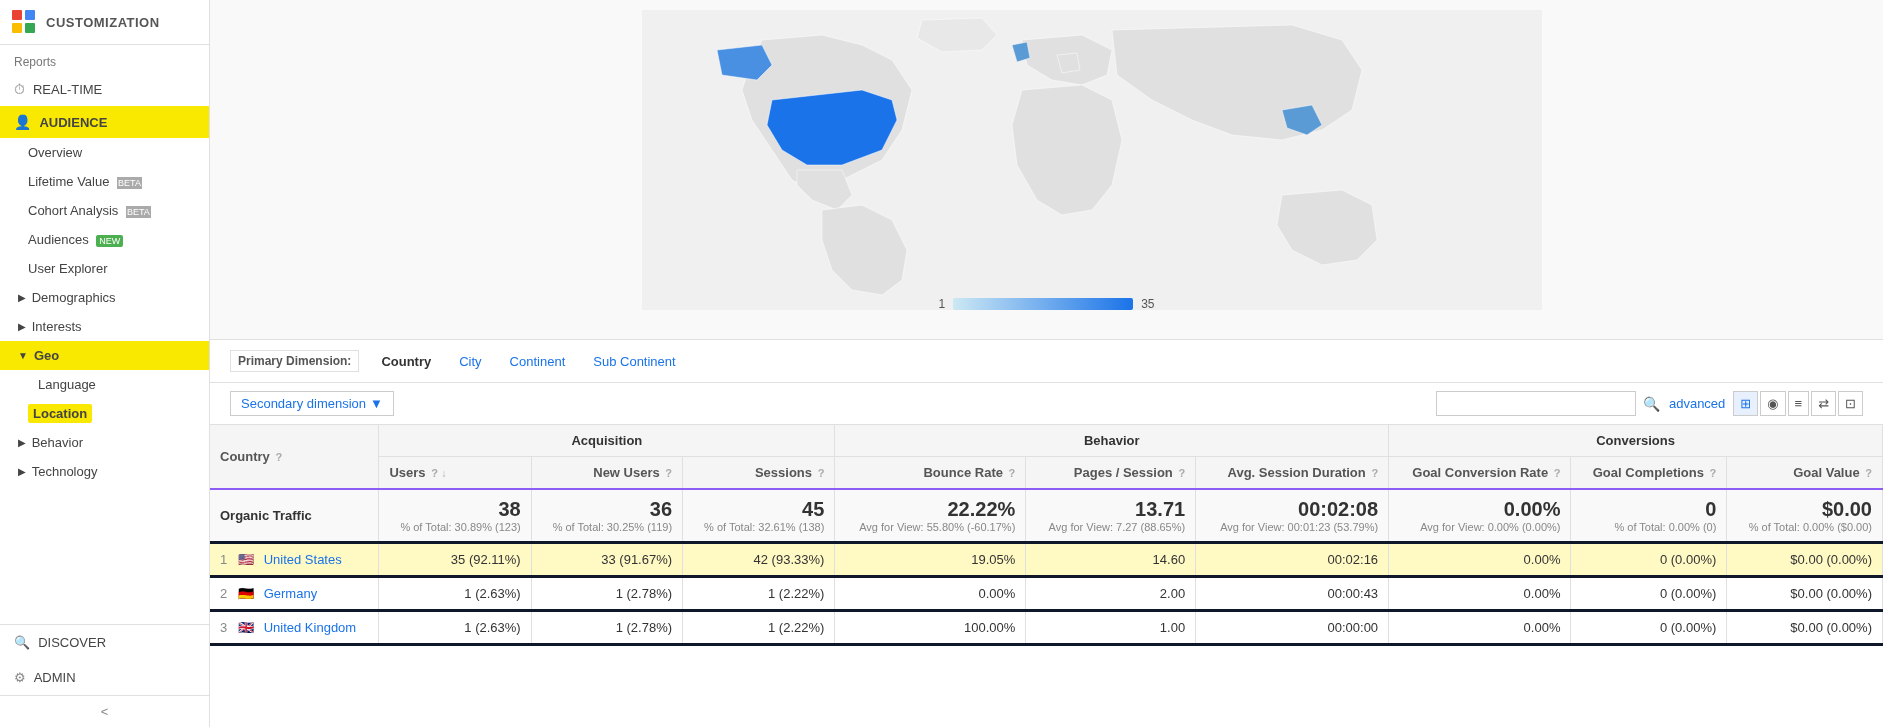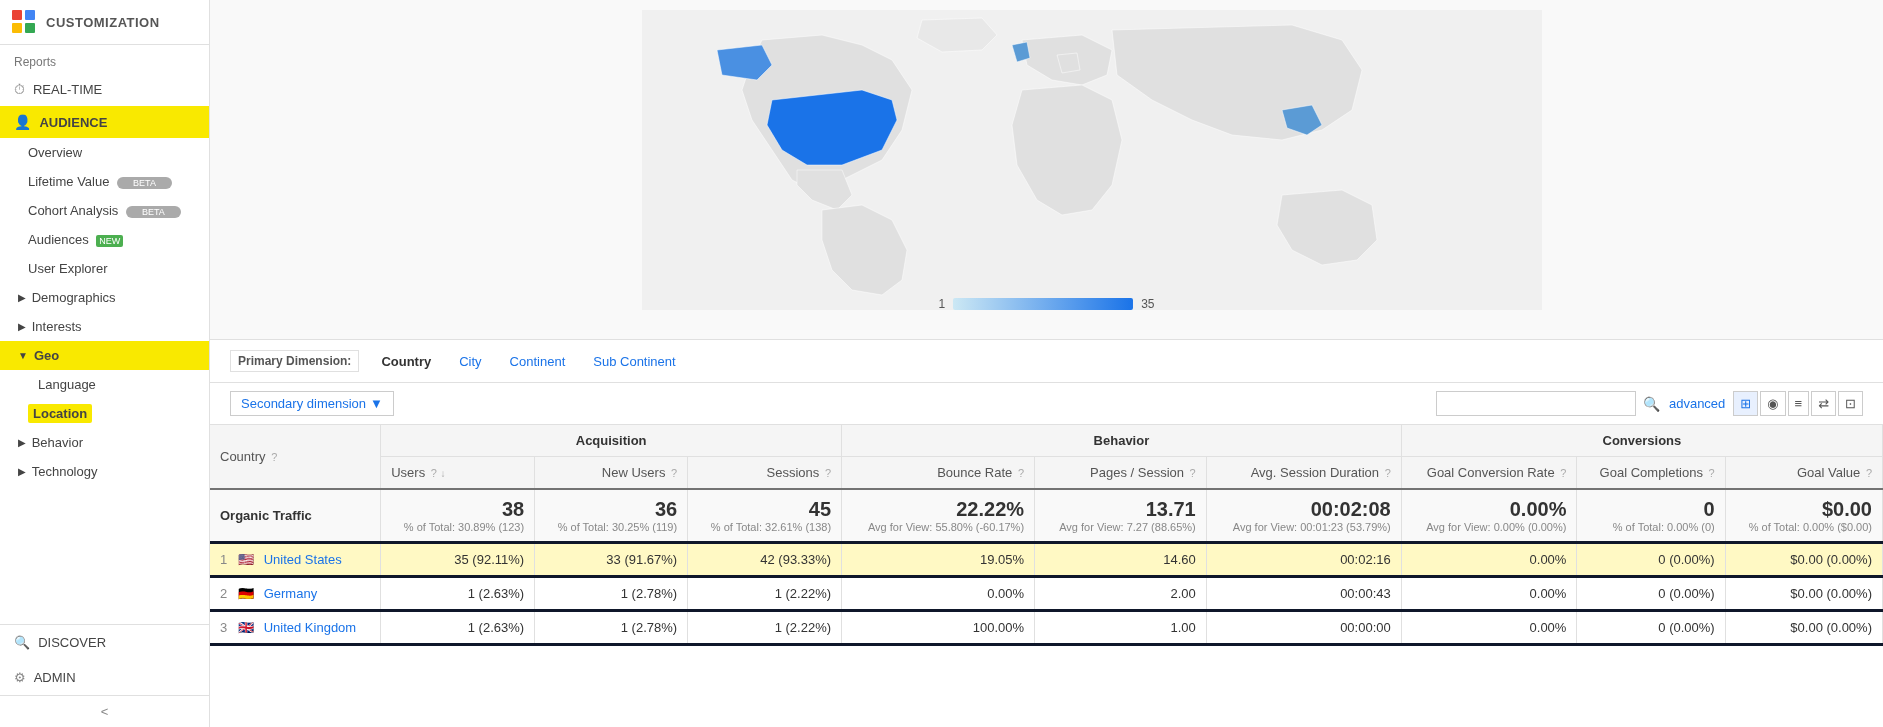--- a/index.html
+++ b/index.html
@@ -53,21 +53,21 @@
     .sidebar-group-label {
       display: flex; align-items: center;
       padding: 7px 14px 7px 18px;
       cursor: pointer;
       color: #444; font-size: 13px;
     }
     .sidebar-group-label .arrow { margin-right: 6px; font-size: 10px; }
 
     .beta-badge {
       font-size: 9px; background: #aaa; color: #fff;
-      border-radius: 6px; padding: 1px 16px; margin-left: 4px; vertical-align: middle;
+      border-radius: 0; padding: 1px 1px; margin-left: 4px; vertical-align: middle;
     }
     .new-badge {
       font-size: 9px; background: #4caf50; color: #fff;
       border-radius: 2px; padding: 1px 3px; margin-left: 4px; vertical-align: middle;
     }
 
     .geo-item {
       display: flex; align-items: center;
       padding: 7px 14px 7px 18px;
       cursor: pointer; color: #444; font-size: 13px;
@@ -185,25 +185,25 @@
     .view-btn.active { background: #e8f0fe; color: #1a73e8; }
 
     
     .data-table {
       width: 100%;
       border-collapse: collapse;
       font-size: 13px;
     }
     .data-table th {
       background: #f5f5f5;
-      border-bottom: 2px solid #737373;
+      border-bottom: 2px solid #8b5cf6;
       border-right: 1px solid #e0e0e0;
       padding: 8px 10px;
       text-align: right;
-      font-weight: normal;
+      font-weight: bold;
       color: #555;
       white-space: nowrap;
     }
     .data-table th:first-child { text-align: left; }
     .data-table th.group-header {
       text-align: center; font-weight: bold; color: #333;
       border-bottom: 1px solid #e0e0e0;
     }
     .data-table td {
       border-bottom: 3px solid #0f172a;

